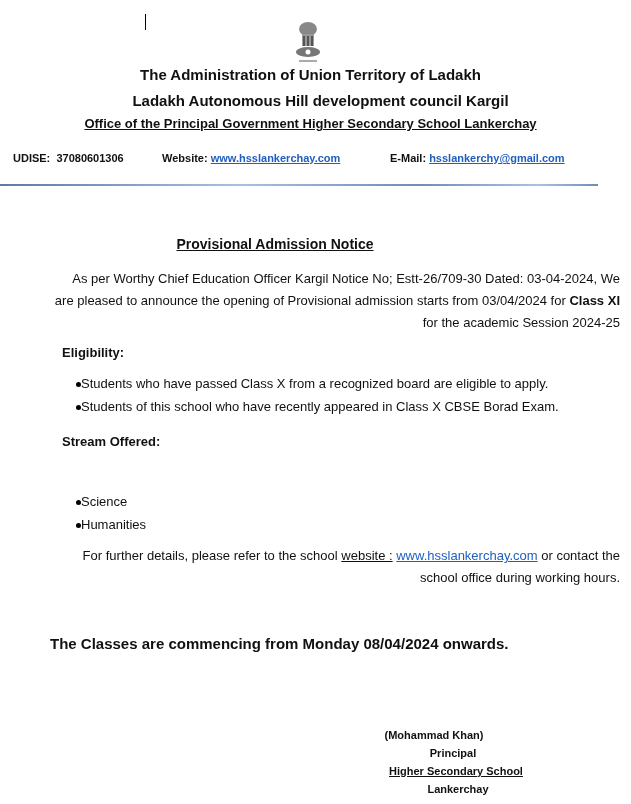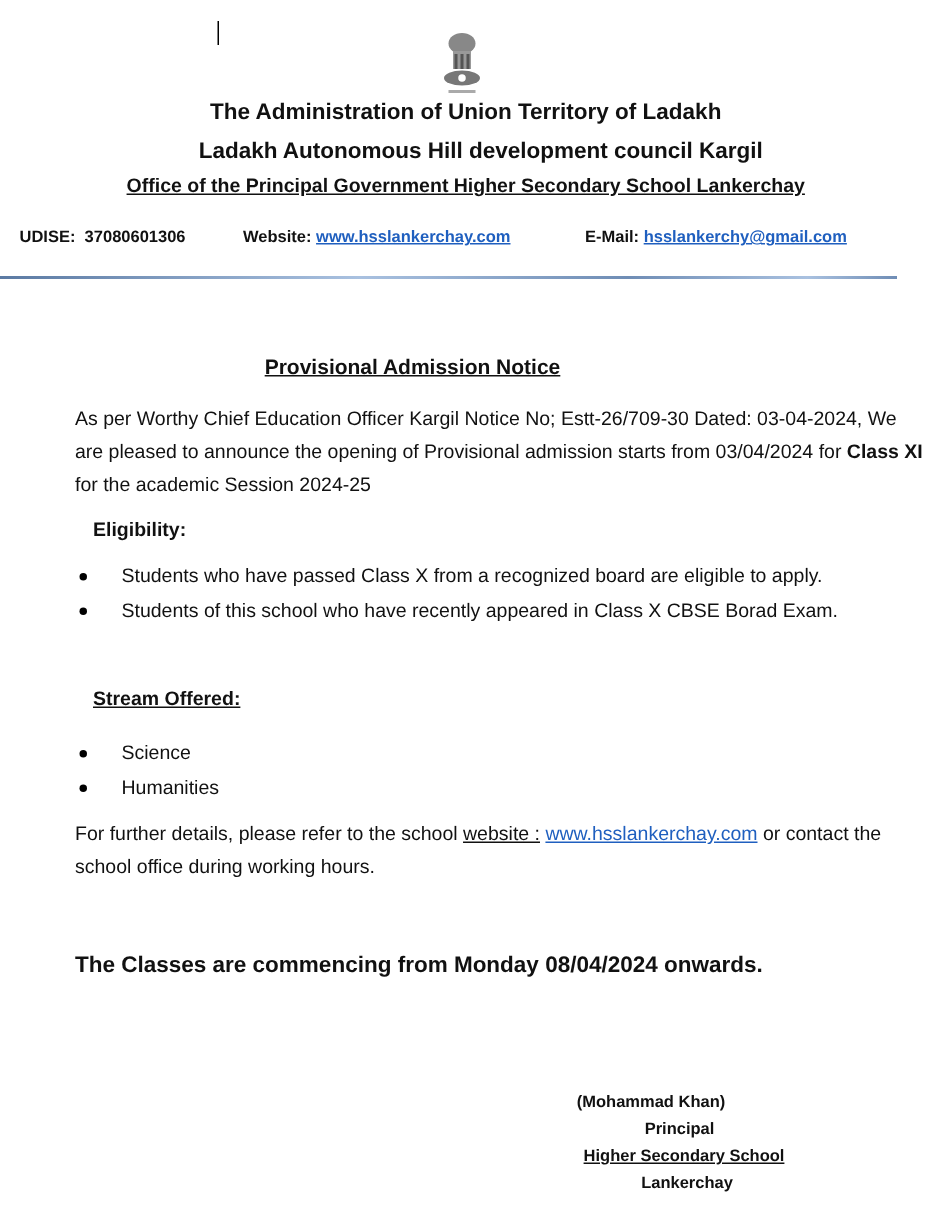--- a/index.html
+++ b/index.html
@@ -1,18 +1,18 @@
 <!DOCTYPE html>
 <html><head>
 <meta charset="utf-8">
 <style>
   html, body { margin:0; padding:0; background:#ffffff; }
   body { width:631px; height:804px; position:relative; overflow:hidden;
          font-family:"Liberation Sans", "DejaVu Sans", sans-serif; color:#111; }
-  .abs { position:absolute; }
+  .abs { position:absolute;text-align:right; }
   .caret { left:145px; top:14px; width:1px; height:16px; background:#000; }
   .emblem { left:290px; top:20px; width:36px; height:46px; }
   .hdr { left:0; width:631px; text-align:center; font-weight:bold; white-space:nowrap; }
   .h1 { top:66px; font-size:15px; left:-5px; }
   .h2 { top:92px; font-size:15px; left:5px; }
   .h3 { top:116px; font-size:13px; text-decoration:underline; left:-5px; }
   .meta { top:152px; font-size:11px; font-weight:bold; white-space:nowrap; }
   .meta a { color:#1f5fbf; text-decoration:underline; }
   .rule { left:0; top:184px; width:598px; height:2px;
           background:linear-gradient(90deg,#5b7aa3,#a9c1e0 40%,#6f8db5 70%,#a9c1e0 90%,#6f8db5); }
@@ -67,21 +67,21 @@
 <div class="abs rule"></div>
 
 <div class="abs title">Provisional Admission Notice</div>
 
 <div class="abs para p1"><span>As per Worthy Chief Education Officer Kargil Notice No; Estt-26/709-30 Dated: 03-04-2024, We are pleased to announce the opening of Provisional admission starts from 03/04/2024 for </span><b>Class XI</b><span> for the academic Session 2024-25</span></div>
 
 <div class="abs label" style="top:345px;">Eligibility:</div>
 <div class="abs bullet" style="top:376px;"><span class="dot"></span><span>Students who have passed Class X from a recognized board are eligible to apply.</span></div>
 <div class="abs bullet" style="top:399px;"><span class="dot"></span><span>Students of this school who have recently appeared in Class X CBSE Borad Exam.</span></div>
 
-<div class="abs label" style="top:458px;text-decoration:underline;">Stream Offered:</div>
+<div class="abs label" style="top:434px;">Stream Offered:</div>
 <div class="abs bullet" style="top:494px;"><span class="dot"></span><span>Science</span></div>
 <div class="abs bullet" style="top:517px;"><span class="dot"></span><span>Humanities</span></div>
 
 <div class="abs para p2"><span>For further details, please refer to the school </span><span class="u">website :</span> <a>www.hsslankerchay.com</a><span> or contact the school office during  working hours.</span></div>
 
 <div class="abs commence">The Classes are commencing from Monday 08/04/2024 onwards.</div>
 
 <div class="abs sig" style="left:334px; top:729px;">(Mohammad Khan)</div>
 <div class="abs sig" style="left:353px; top:747px;">Principal</div>
 <div class="abs sig" style="left:356px; top:765px;text-decoration:underline;">Higher Secondary School</div>

